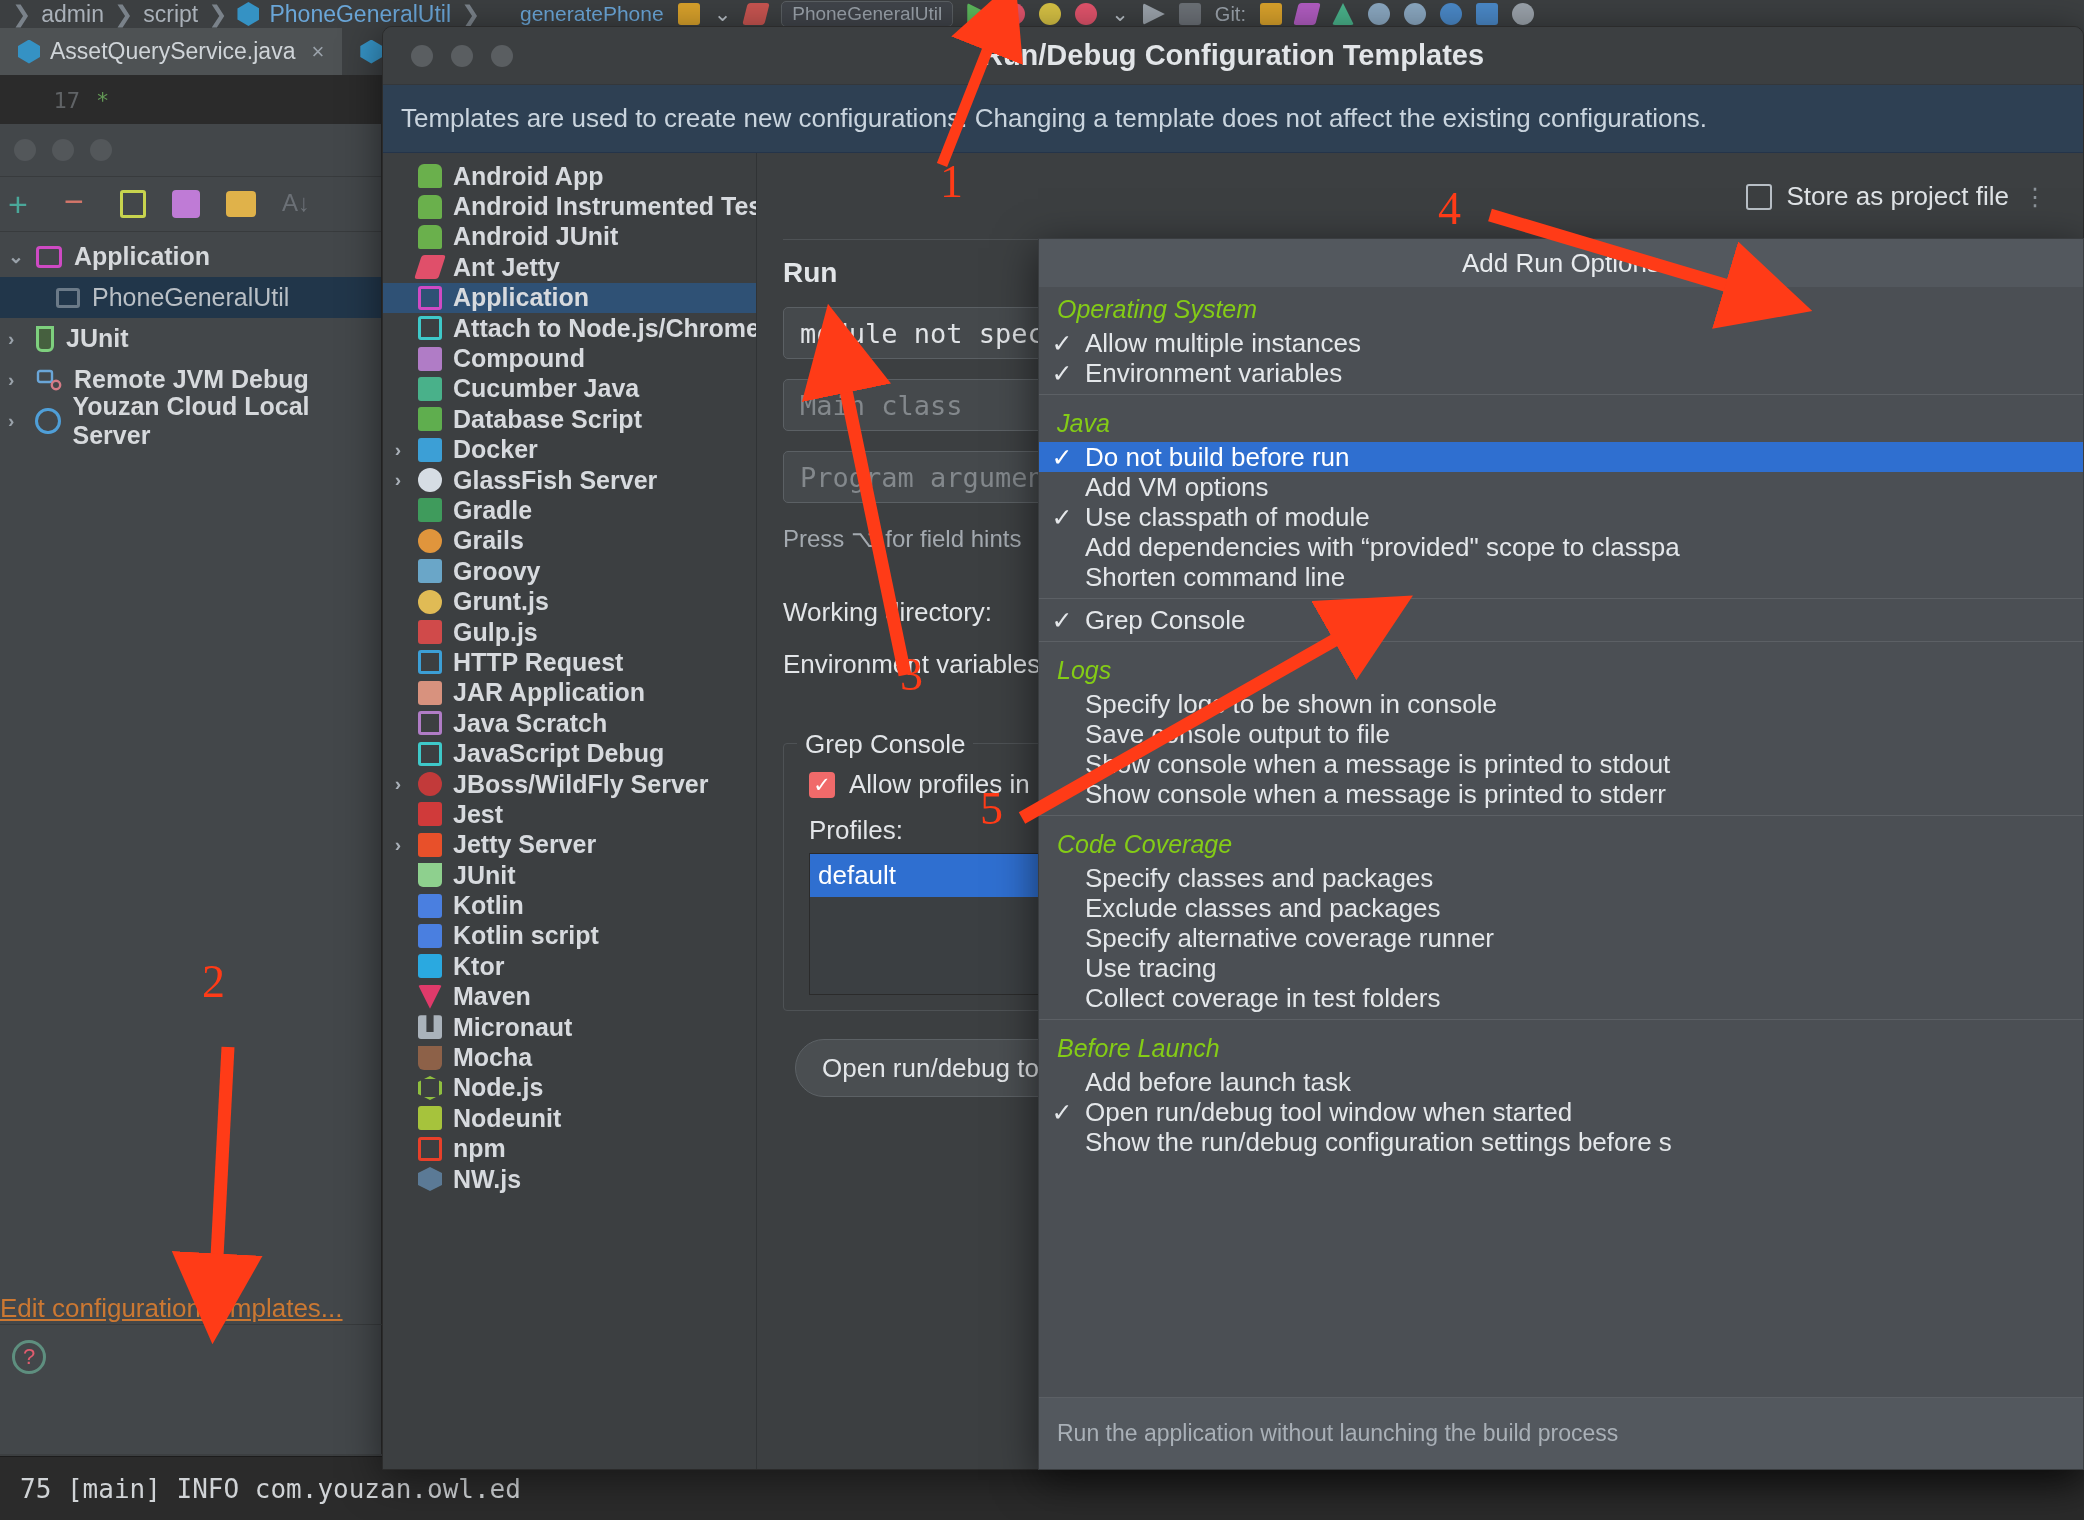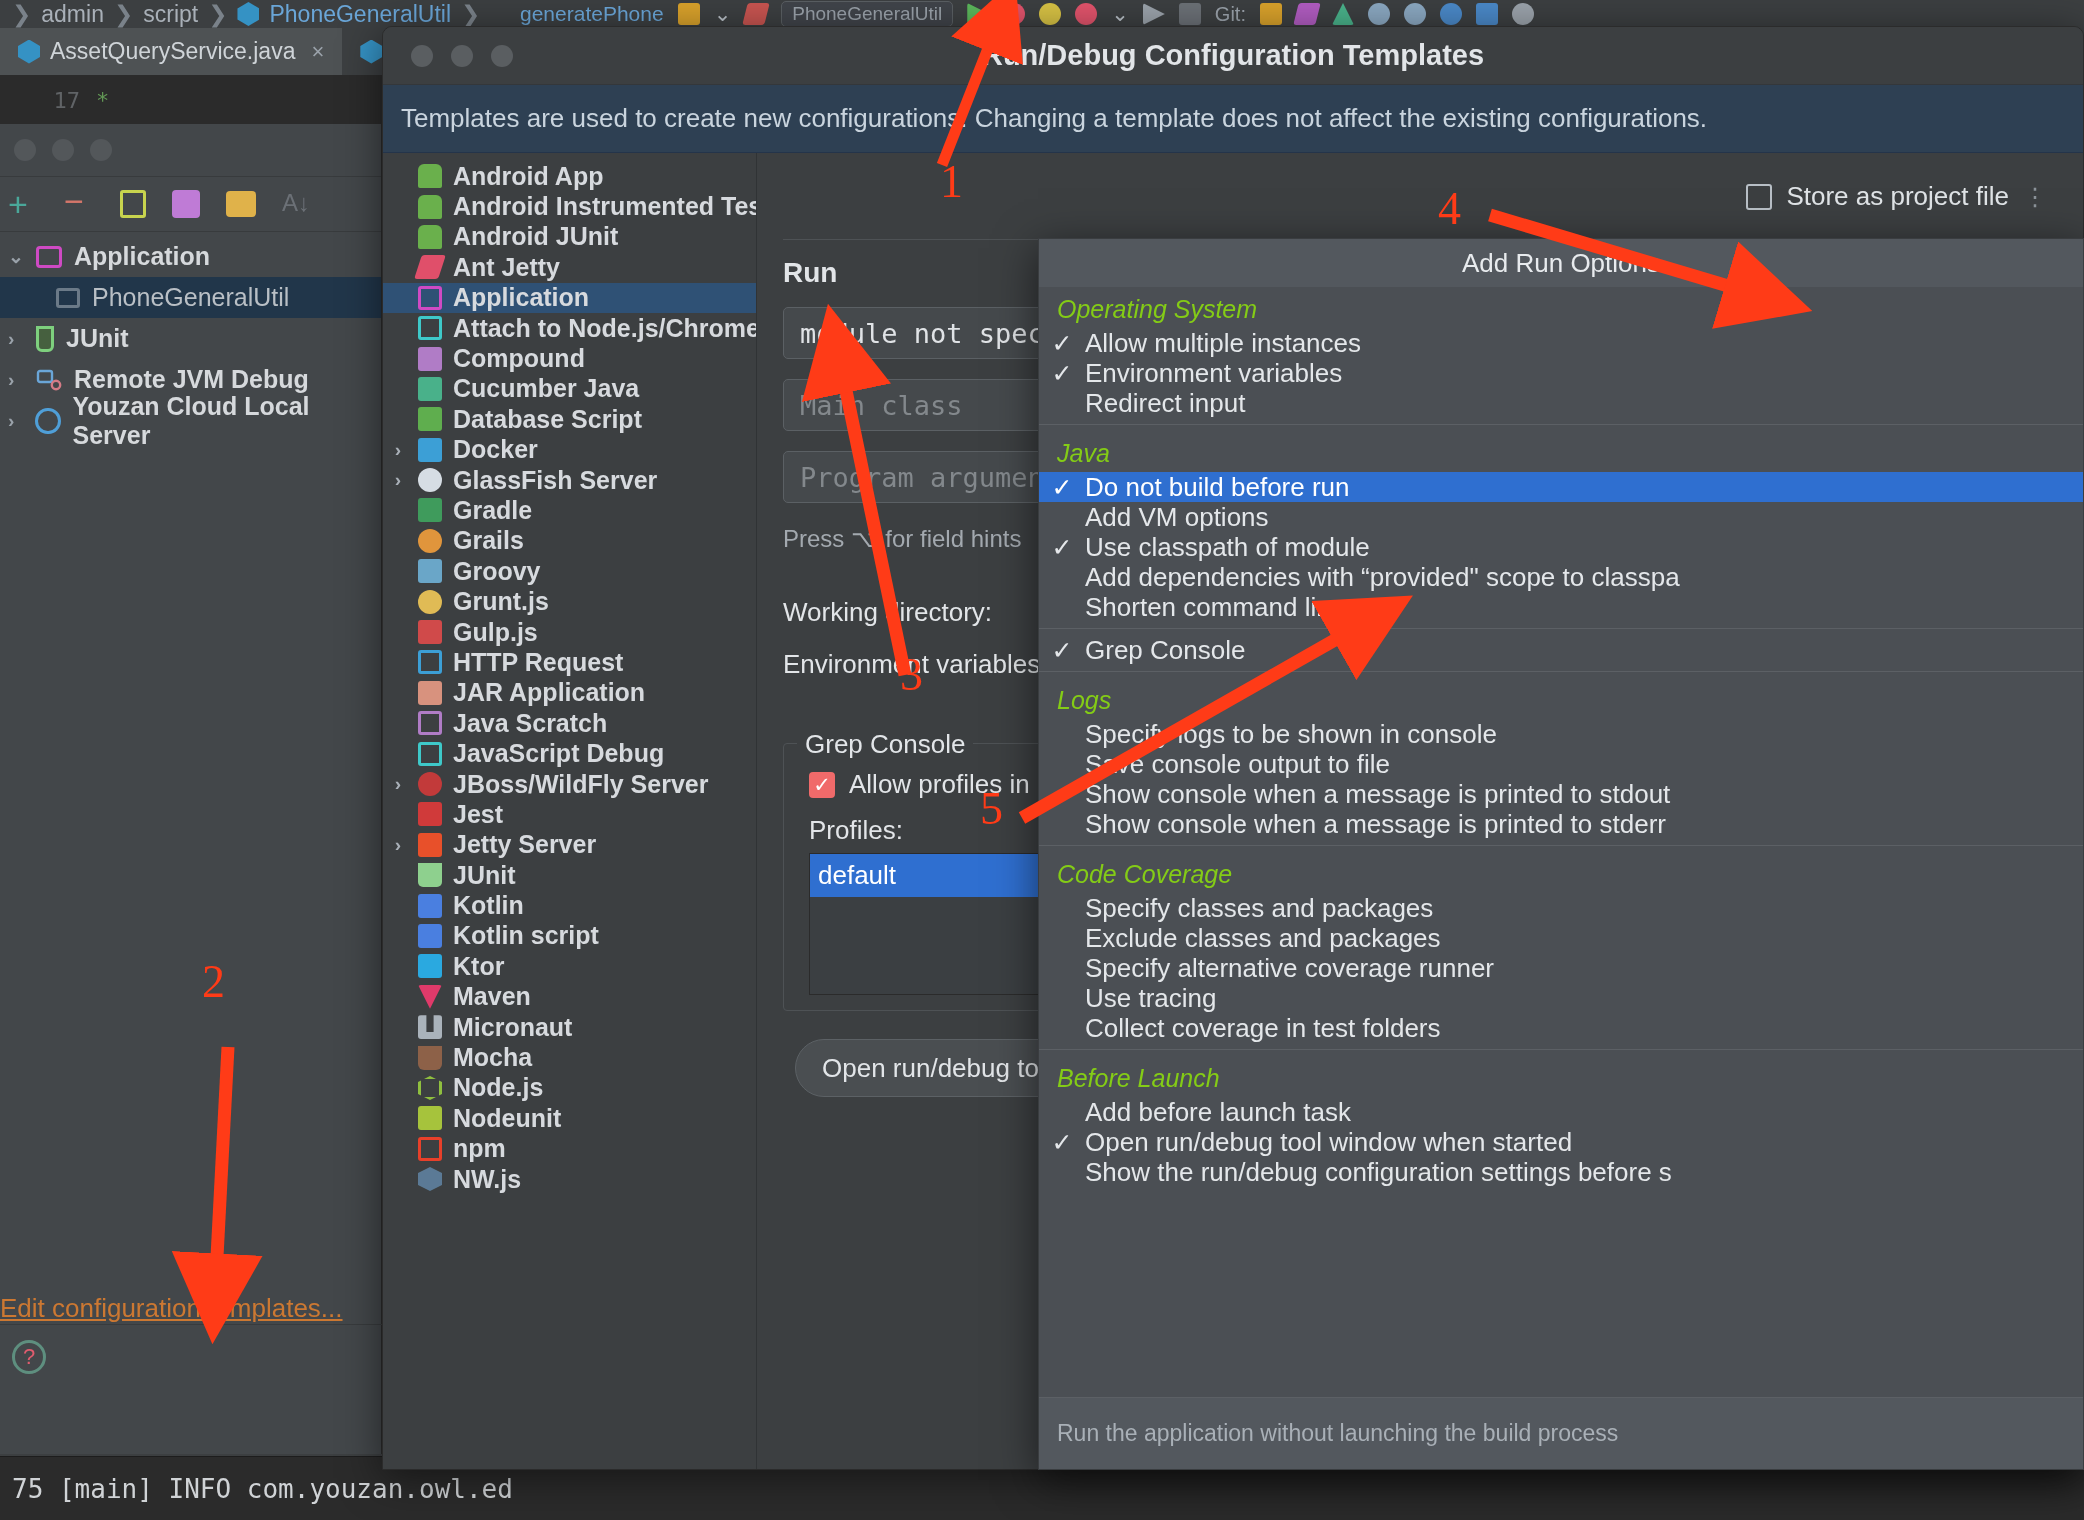--- a/index.html
+++ b/index.html
@@ -96,21 +96,21 @@
     position: absolute; left: 0; bottom: 66px; width: 382px; height: 64px;
     border-top: 1px solid #383b3d; display: flex; align-items: center; padding-left: 12px;
   }
   .help-circle {
     width: 34px; height: 34px; border-radius: 50%; border: 3px solid #5e8f7f;
     color: #e05c6e; font-size: 22px; display: flex; align-items: center; justify-content: center;
   }
   .console-strip {
     position: absolute; left: 0; bottom: 0; width: 2084px; height: 64px;
     background: #2b2b2b; color: #d0d3d6; font-size: 26px;
-    font-family: "DejaVu Sans Mono", monospace; display: flex; align-items: center; padding-left: 12px;
+    font-family: "DejaVu Sans Mono", monospace; display: flex; align-items: center; padding-left: 20px;
     border-top: 1px solid #1d1d1d;
   }
 
   
   .dialog {
     position: absolute; left: 382px; top: 26px; width: 1702px; height: 1444px;
     background: #3c3f41; border: 1px solid #2b2b2b; border-radius: 10px 10px 0 0;
     box-shadow: 0 8px 40px rgba(0,0,0,.5); overflow: hidden;
   }
   .dlg-title {
@@ -669,24 +669,20 @@
     <div id="menu-body">
         <div class="menu-sec">Operating System</div>
         <div class="menu-item">
           <span class="menu-check">✓</span>
           <span>Allow multiple instances</span>
         </div>
         <div class="menu-item">
           <span class="menu-check">✓</span>
           <span>Environment variables</span>
         </div>
-        <div class="menu-item">
-          <span class="menu-check"></span>
-          <span>Redirect input</span>
-        </div>
         <div class="menu-div"></div>
         <div class="menu-sec">Java</div>
         <div class="menu-item selected">
           <span class="menu-check">✓</span>
           <span>Do not build before run</span>
         </div>
         <div class="menu-item">
           <span class="menu-check"></span>
           <span>Add VM options</span>
         </div>

